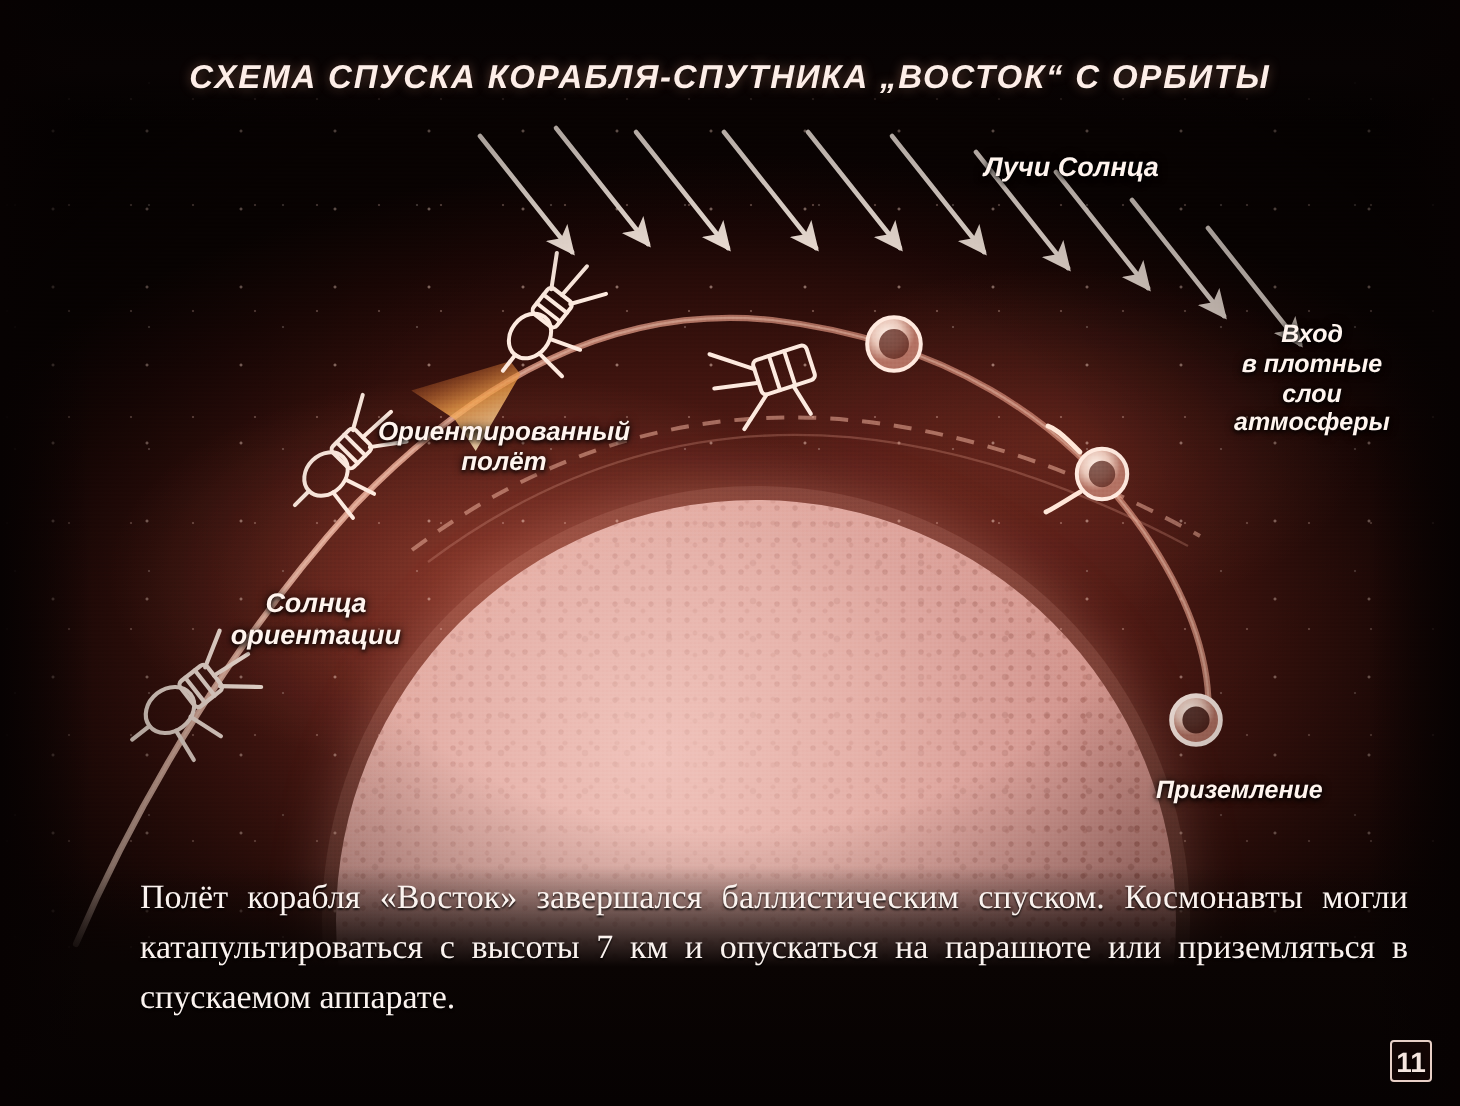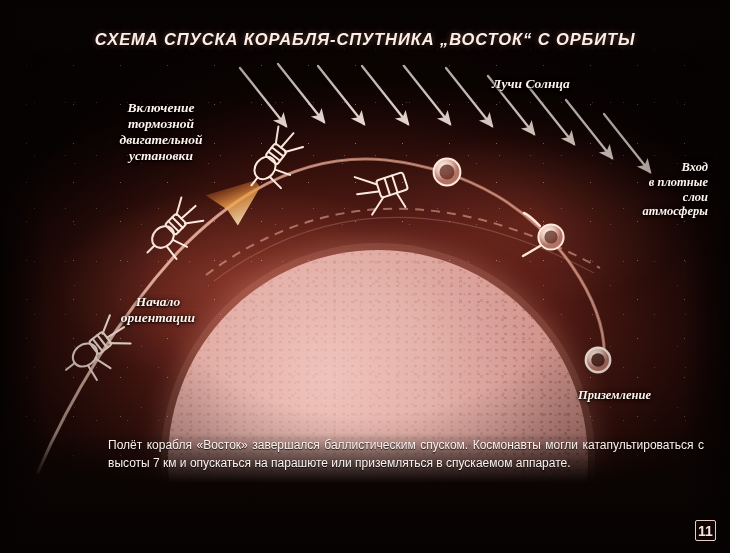--- a/index.html
+++ b/index.html
@@ -71,38 +71,38 @@
     background-position: 0 0, 4px 6px, 9px 3px;
     -webkit-mask-image:radial-gradient(circle at 40% 32%, rgba(0,0,0,.15) 0%, rgba(0,0,0,.35) 35%, #000 72%, #000 100%);
             mask-image:radial-gradient(circle at 40% 32%, rgba(0,0,0,.15) 0%, rgba(0,0,0,.35) 35%, #000 72%, #000 100%);}
   .earth-limb{position:absolute;inset:-7px;border-radius:50%;
     background:radial-gradient(circle, rgba(255,200,185,0) 62%, rgba(255,190,170,.26) 80%, rgba(255,190,170,0) 100%);}
 
   
   svg.overlay{position:absolute;inset:0;width:730px;height:553px;}
 
   
-  .lbl{position:absolute;color:#fff4ee;font-family:Liberation Serif, serif;
+  .lbl{position:absolute;color:#fff4ee;font-family:Liberation Sans, sans-serif;
     font-style:italic;font-weight:bold;line-height:1.18;
     text-shadow:0 0 5px rgba(0,0,0,.85), 0 1px 2px rgba(0,0,0,.9);
     white-space:pre-line;}
 
   #lbl-retro{left:96px;top:100px;font-size:13.5px;text-align:center;width:130px;}
   #lbl-oriented{left:182px;top:208px;font-size:13px;text-align:center;width:140px;}
   #lbl-separation{left:392px;top:203px;font-size:12.5px;text-align:center;width:110px;}
   #lbl-sunrays{left:492px;top:76px;font-size:13.5px;text-align:left;}
-  #lbl-entry{left:604px;top:160px;font-size:12.5px;text-align:right;width:104px;}
+  #lbl-entry{left:604px;top:160px;font-size:12.5px;text-align:center;width:104px;}
   #lbl-start{left:94px;top:294px;font-size:13.5px;text-align:center;width:128px;}
   #lbl-landing{left:578px;top:388px;font-size:12.5px;text-align:right;}
 
   
   .caption{position:absolute;left:70px;right:26px;top:437px;
-    font-family:Liberation Sans, sans-serif;
-    font-size:12px;line-height:1.46;color:#fbf3ef;
-    text-align:justify;text-shadow:0 1px 1px rgba(0,0,0,.8);margin-left:38px;}
+    font-family:Liberation Serif, serif;
+    font-size:17px;line-height:1.46;color:#fbf3ef;
+    text-align:justify;text-shadow:0 1px 1px rgba(0,0,0,.8);}
   .caption p{margin:0;}
 
   .frameno{position:absolute;right:14px;bottom:12px;
     width:19px;height:19px;border:1.6px solid #e8cfc6;border-radius:2px;
     color:#f6e6df;font-family:"Liberation Sans", sans-serif;font-size:14px;
     font-weight:bold;display:flex;align-items:center;justify-content:center;
     background:rgba(30,10,8,.55);text-shadow:0 0 3px rgba(0,0,0,.9);}
 </style>
 </head>
 <body>
@@ -236,30 +236,28 @@
 
   <div class="grain"></div>
   <div class="vignette"></div>
   <div class="band-top"></div>
   <div class="band-bottom"></div>
   <div class="band-left"></div>
   <div class="band-right"></div>
 
   <div class="title">СХЕМА СПУСКА КОРАБЛЯ-СПУТНИКА „ВОСТОК“ С ОРБИТЫ</div>
 
-  <div class="lbl" id="lbl-retro">Включение
-тормозной
-двигательной
-установки</div>
+  <div class="lbl" id="lbl-oriented">Ориентированный
+полёт</div>
   <div class="lbl" id="lbl-sunrays">Лучи Солнца</div>
   <div class="lbl" id="lbl-entry">Вход
 в плотные
 слои
 атмосферы</div>
-  <div class="lbl" id="lbl-start">Начало
+  <div class="lbl" id="lbl-start">Солнца
 ориентации</div>
   <div class="lbl" id="lbl-landing">Приземление</div>
 
   <div class="caption">
     <p>Полёт корабля «Восток» завершался баллистическим спуском. Космонавты могли катапультироваться с высоты 7 км и опускаться на парашюте или приземляться в спускаемом аппарате.</p>
   </div>
 
   <div class="frameno">11</div>
 </div>
 

